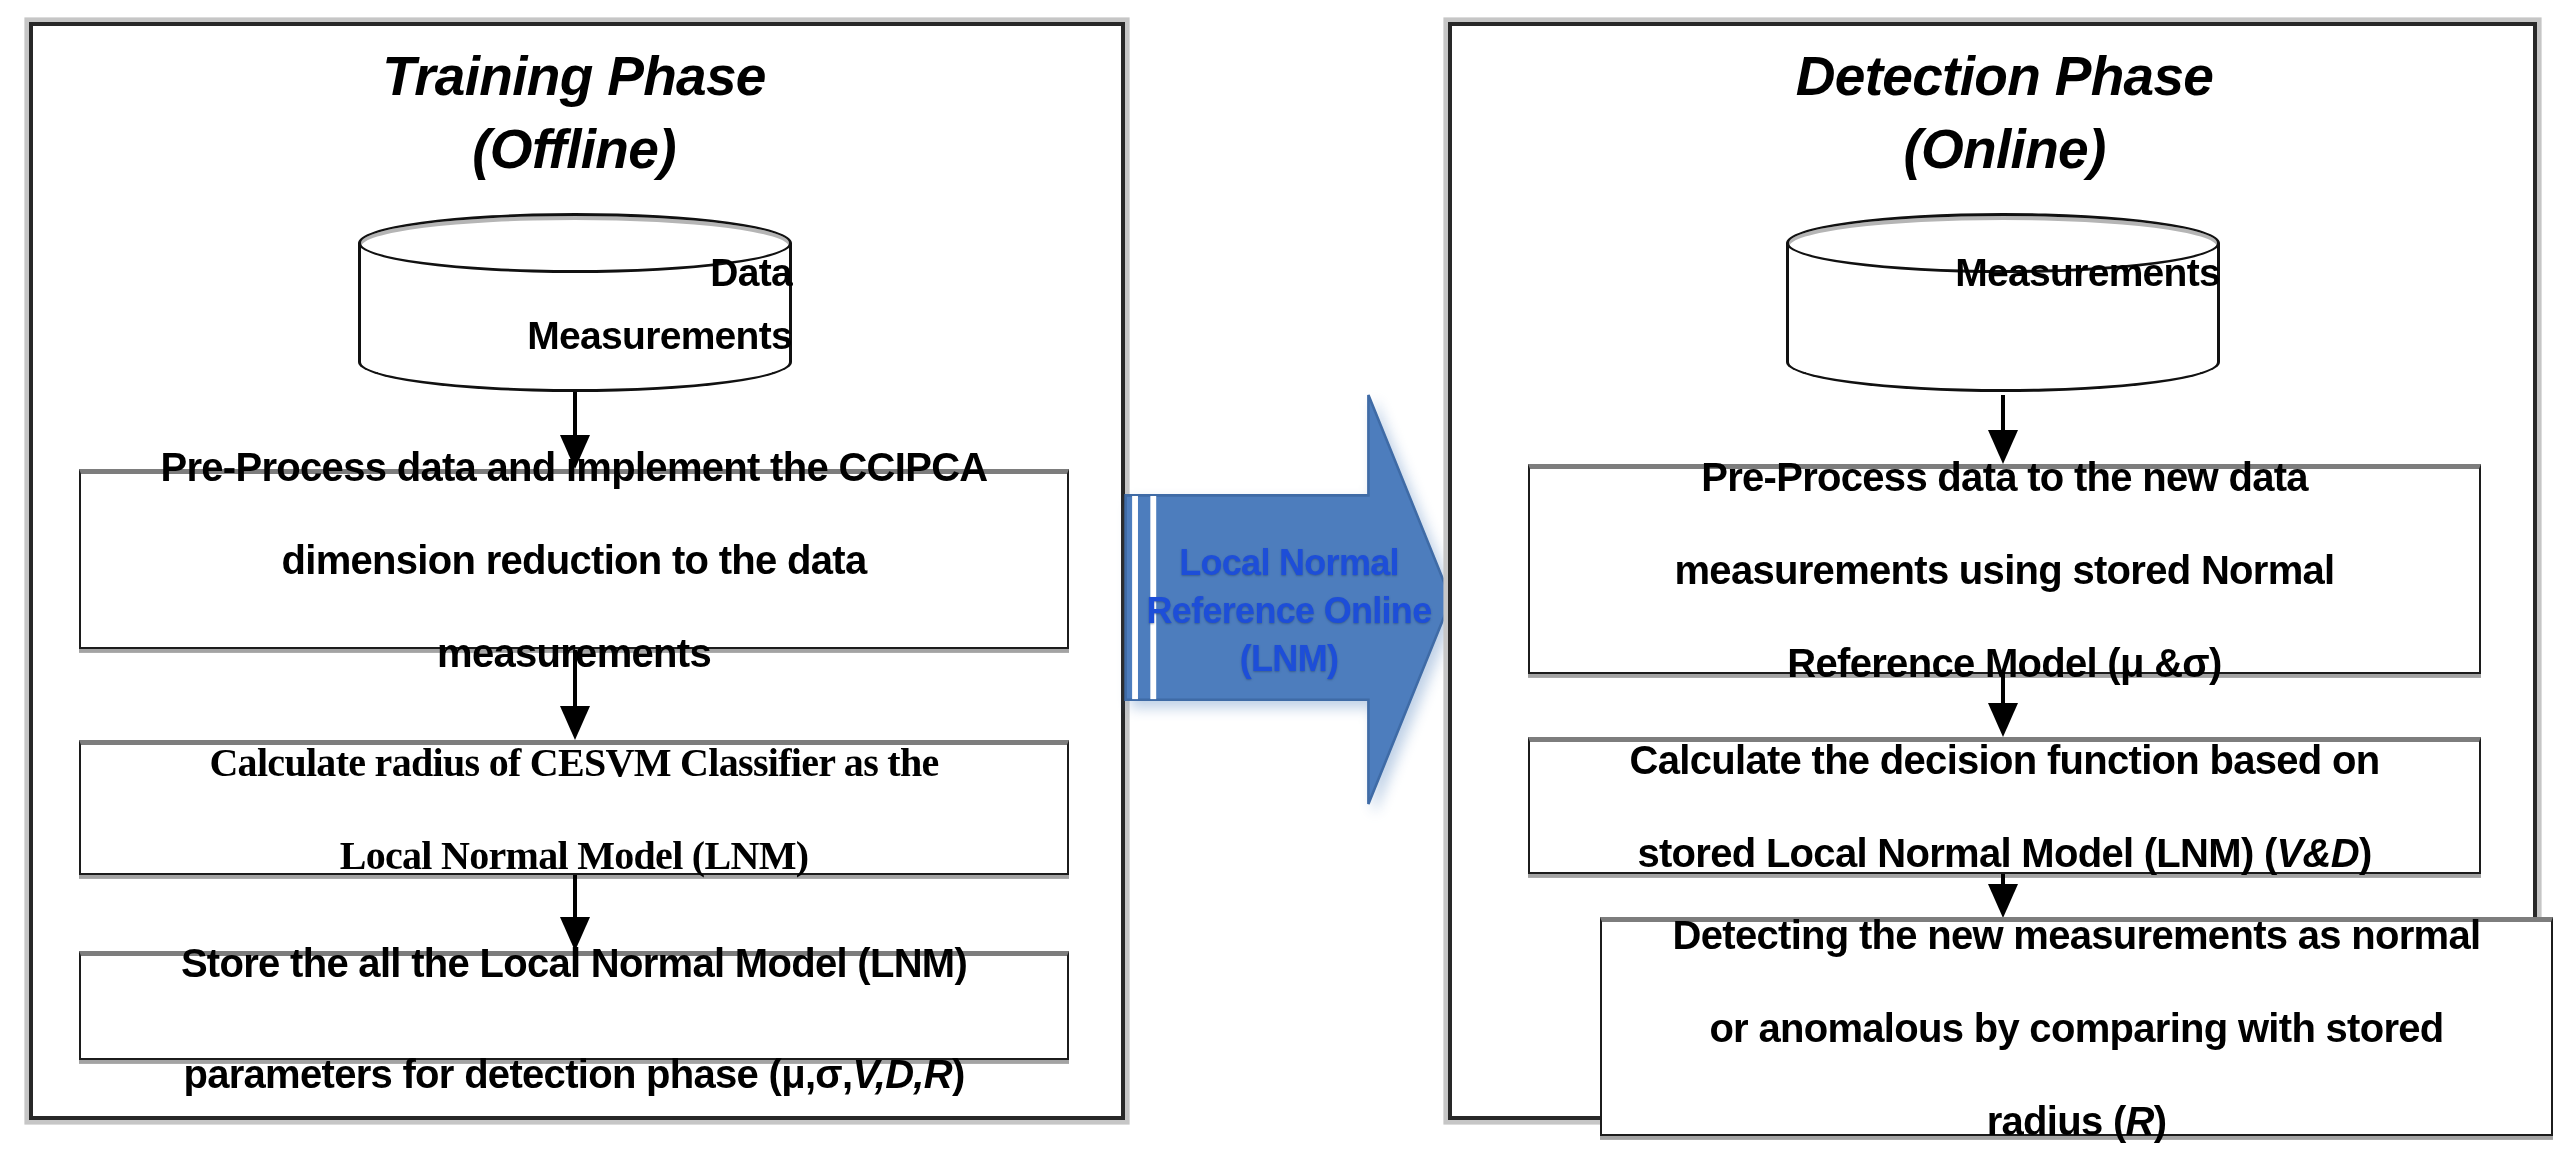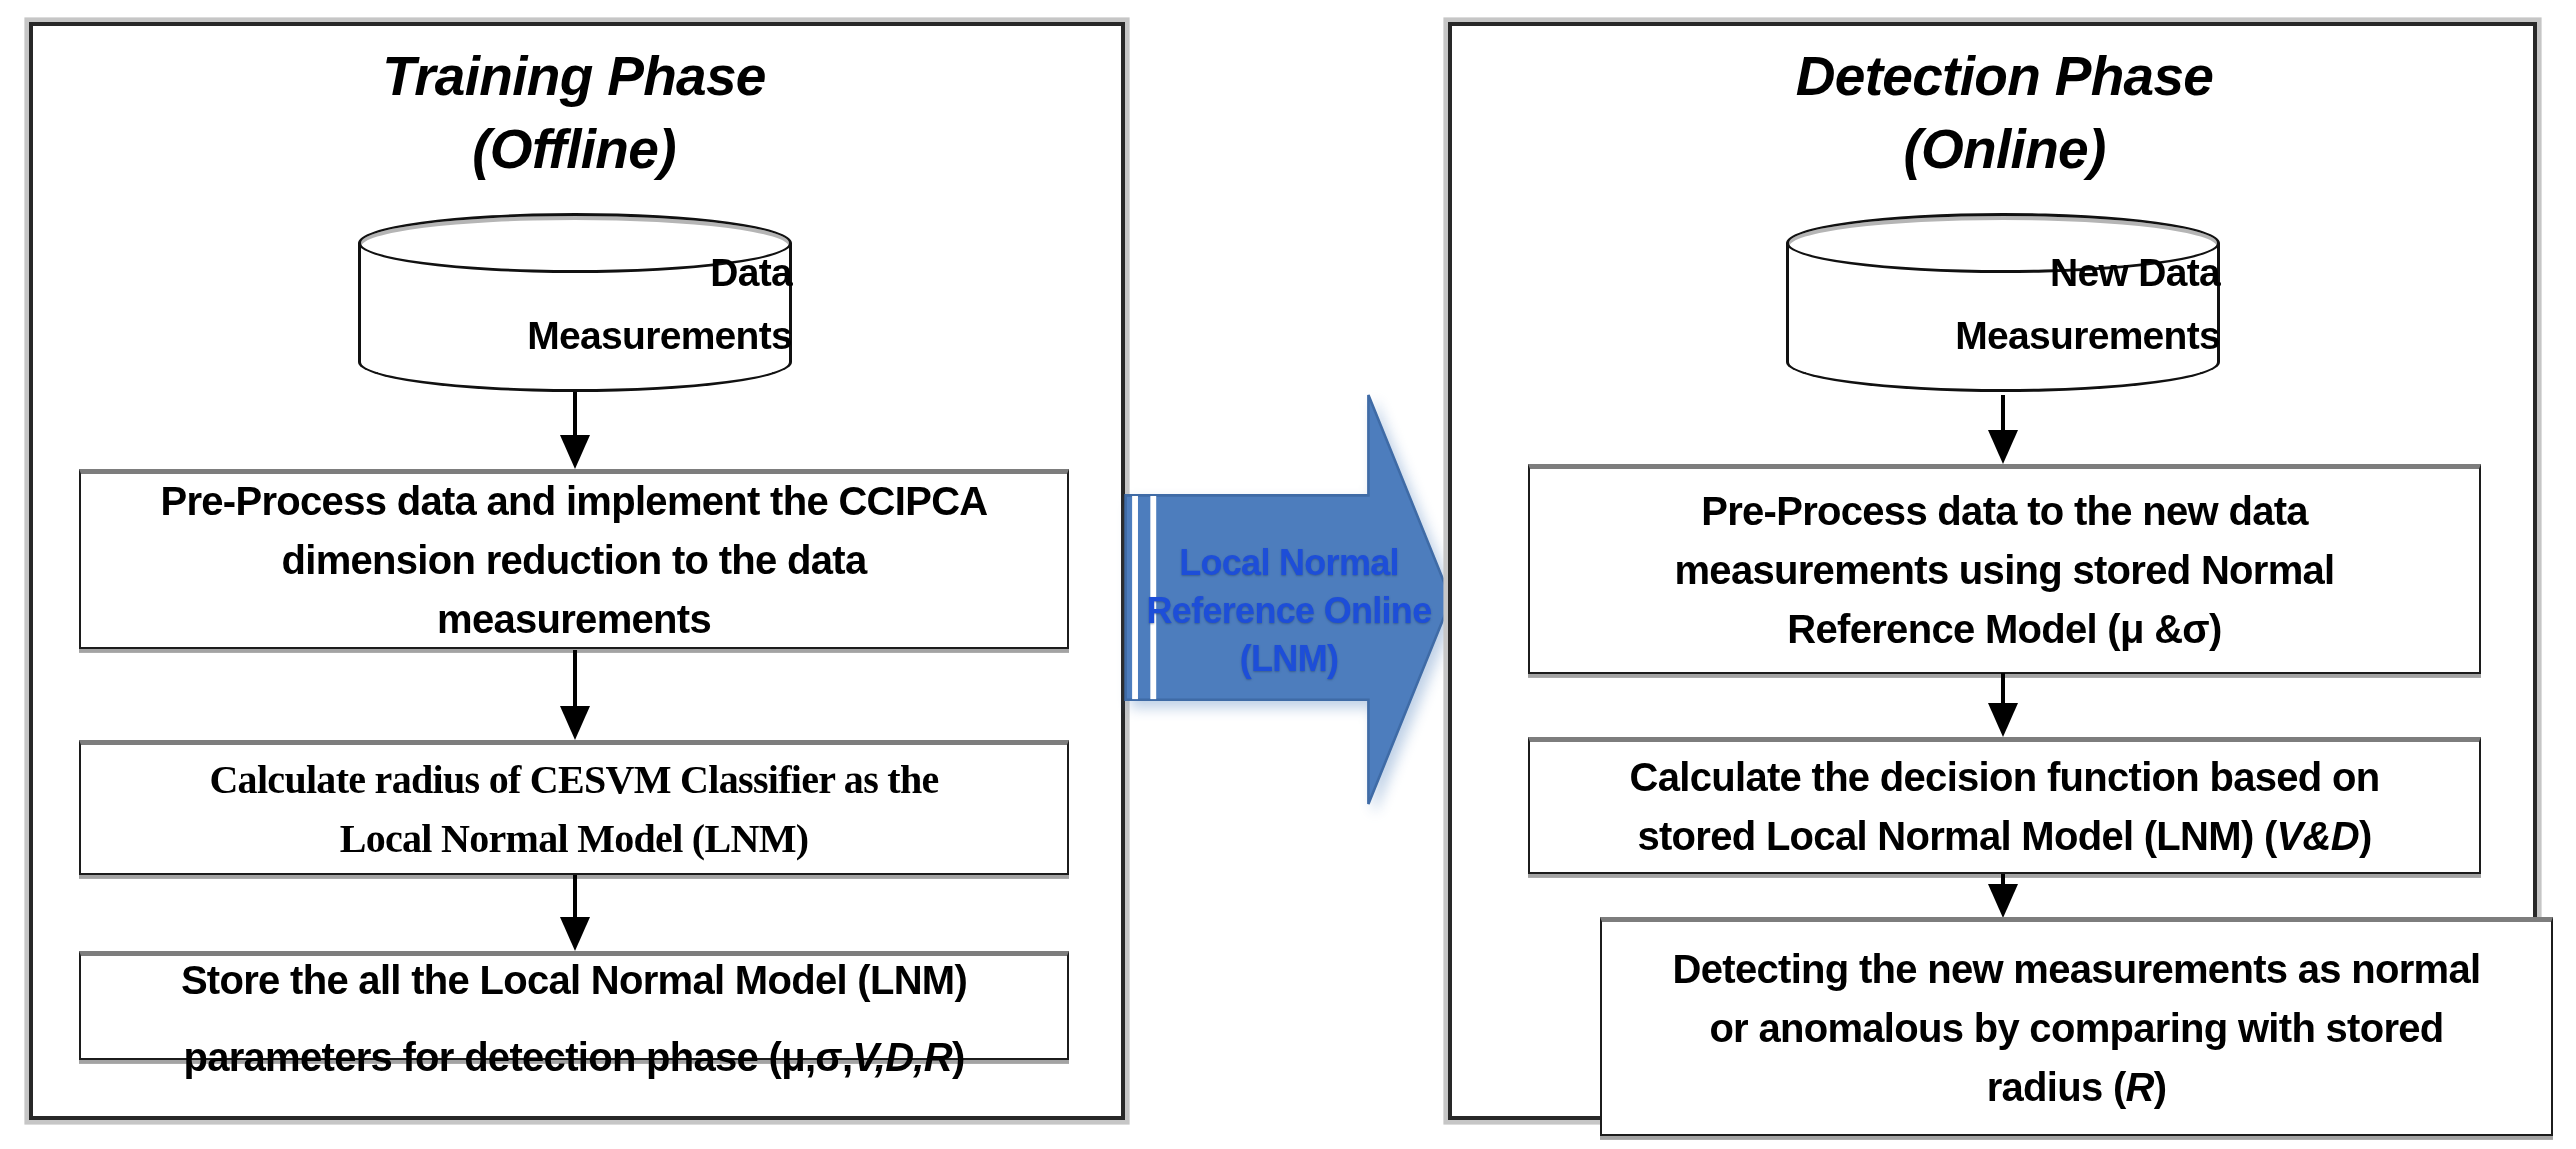--- a/index.html
+++ b/index.html
@@ -33,20 +33,21 @@
     box-sizing:border-box;
     background:#ffffff;
     border:2.6px solid #1c1c1c;
     border-top:5.9px solid #7d7d7d;
     box-shadow:0 3.9px 0 #a3a3a3;
     display:flex;
     flex-direction:column;
     justify-content:center;
     align-items:center;
     text-align:center;
+    gap:34px;
   }
   .box-line{
     font-size:40px;
     font-weight:bold;
     line-height:59px;
     letter-spacing:-0.7px;
     white-space:nowrap;
   }
   .tight .box-line{line-height:53px;margin-top:24px;}
   .seg-i{font-style:italic;}
@@ -157,21 +158,20 @@
 
   <div class="phase-title" style="left:1528px;top:40px;width:953px;">
     <div>Detection Phase</div>
     <div>(Online)</div>
   </div>
 
   <div class="cylinder" style="left:1786px;top:213px;width:434px;height:179px;">
     <div class="cyl-body"></div>
     <div class="cyl-ellipse"></div>
     <div class="cyl-text">
-      <div>New Data</div>
       <div>Measurements</div>
     </div>
   </div>
 
   <div class="varrow" style="left:1988px;top:395px;height:69px;">
     <div class="shaft"></div>
       <div class="head"></div>
   </div>
 
   <div class="flow-box" style="left:1528px;top:464px;width:953px;height:210px;">

